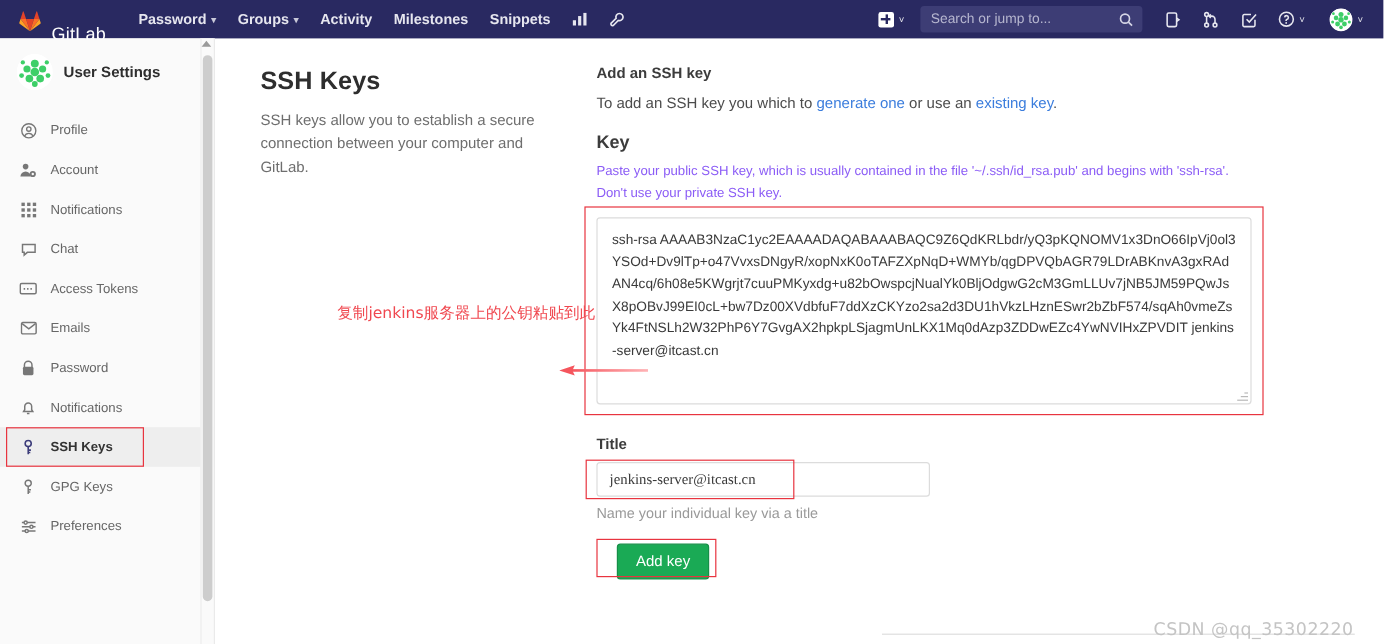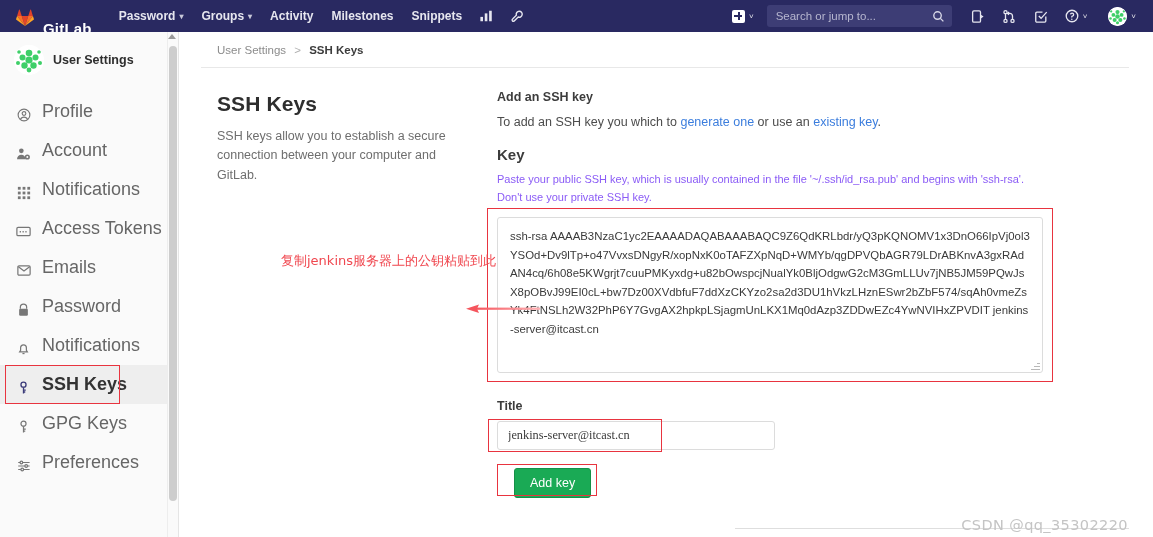--- a/index.html
+++ b/index.html
@@ -16,21 +16,21 @@
 
   
   .navbar {
     height:32px; background:#292961;
     display:flex; align-items:center;
     padding:0 10px 0 14px;
     color:#fff;
   }
   .brand { display:flex; align-items:center; gap:7px; margin-right:18px; }
   .brand-logo { width:22px; height:20px; position:relative; }
-  .brand-name { font-size:15px; font-weight:700; letter-spacing:.2px; color:#fff;margin-top:24px; }
+  .brand-name { font-size:15px; font-weight:400; letter-spacing:.2px; color:#fff;margin-top:24px; }
   .nav-links { display:flex; align-items:center; gap:0px; }
   .nav-link {
     font-size:12px; font-weight:700; color:#e6e6ef;
     padding:6px 9px; white-space:nowrap; cursor:pointer;
     display:flex; align-items:center; gap:4px;
   }
   .caret { font-size:8px; opacity:.85; }
   .nav-icon-btn { padding:5px 8px; cursor:pointer; display:flex; align-items:center; }
   .nav-spacer { flex:1; }
   .nav-right { display:flex; align-items:center; gap:2px; }
@@ -75,23 +75,23 @@
     display:flex; align-items:center; gap:9px;
     padding:13px 10px 13px 14px;
   }
   .sb-avatar {
     width:30px; height:30px; border-radius:50%;
     background:#fff; position:relative; overflow:hidden; flex-shrink:0;
   }
   .sb-title { font-size:12.5px; font-weight:700; color:#2e2e2e; }
   .sb-list { padding-top:4px; }
   .sb-item {
-    display:flex; align-items:flex-end; gap:11px;
+    display:flex; align-items:center; gap:11px;
     padding:9px 10px 9px 16px;
-    color:#666; font-size:18px; cursor:pointer;
+    color:#666; font-size:11px; cursor:pointer;
     position:relative;
   }
   .sb-item.active { background:#eeeeee; color:#333; font-weight:700; }
   .sb-ico { width:15px; height:15px; display:flex; align-items:center; justify-content:center; flex-shrink:0; }
   .sb-highlight {
     position:absolute; left:5px; top:0; width:115px; height:100%;
     border:1.5px solid #e8343f; pointer-events:none;
   }
   .sb-scrollbar {
     position:absolute; right:0px; top:0; width:11px; height:100%;
@@ -380,20 +380,28 @@
               <rect x="6.4" y="6.4" width="3.2" height="3.2"></rect>
               <rect x="11.8" y="6.4" width="3.2" height="3.2"></rect>
             <rect x="1" y="11.8" width="3.2" height="3.2"></rect>
               <rect x="6.4" y="11.8" width="3.2" height="3.2"></rect>
               <rect x="11.8" y="11.8" width="3.2" height="3.2"></rect>
           </svg>
         </span>
         <span>Notifications</span>
       </div>
 
+      <div class="sb-item">
+        <span class="sb-ico">
+          <svg width="14" height="14" viewBox="0 0 16 16" fill="none" stroke="#777" stroke-width="1.4">
+            <path d="M2 3.2h12v7.4H6.6L3.6 13.3v-2.7H2z"></path>
+          </svg>
+        </span>
+        <span>Chat</span>
+      </div>
 
       <div class="sb-item">
         <span class="sb-ico">
           <svg width="15" height="13" viewBox="0 0 17 14" fill="none" stroke="#777" stroke-width="1.4">
             <rect x="1" y="2.2" width="15" height="9.6" rx="1.4"></rect>
             <path d="M4.2 7.2h1.4M7.4 7.2h1.4M10.6 7.2h1.4" stroke-width="1.7"></path>
           </svg>
         </span>
         <span>Access Tokens</span>
       </div>
@@ -463,25 +471,20 @@
     </div>
 
     <div class="sb-scrollbar">
       <span class="sb-arrow-up"></span>
       <span class="sb-thumb"></span>
     </div>
   </div>
 
   <div class="main">
 
-    <div class="breadcrumb">
-      <span class="crumb-link">User Settings</span>
-      <span class="sep">&gt;</span>
-      <span class="crumb-current">SSH Keys</span>
-    </div>
 
     <div class="content">
 
       <div class="col-left">
         <h2>SSH Keys</h2>
         <p>SSH keys allow you to establish a secure connection between your computer and GitLab.</p>
       </div>
 
       <div class="col-right">
         <div class="sec-title">Add an SSH key</div>
@@ -501,20 +504,21 @@
               <i style="bottom:3px;width:6px;"></i>
               <i style="bottom:6px;width:3px;"></i>
           </span>
         </div>
 
         <div class="title-label">Title</div>
         <div class="title-wrap">
           <input class="title-input" type="text" value="jenkins-server@itcast.cn" style="">
           <span class="title-red"></span>
         </div>
+        <div class="title-hint">Name your individual key via a title</div>
 
         <div class="btn-row">
           <button class="add-key-btn">Add key</button>
           <span class="btn-red"></span>
         </div>
       </div>
     </div>
 
     <div class="bottom-rule"></div>
   </div>

